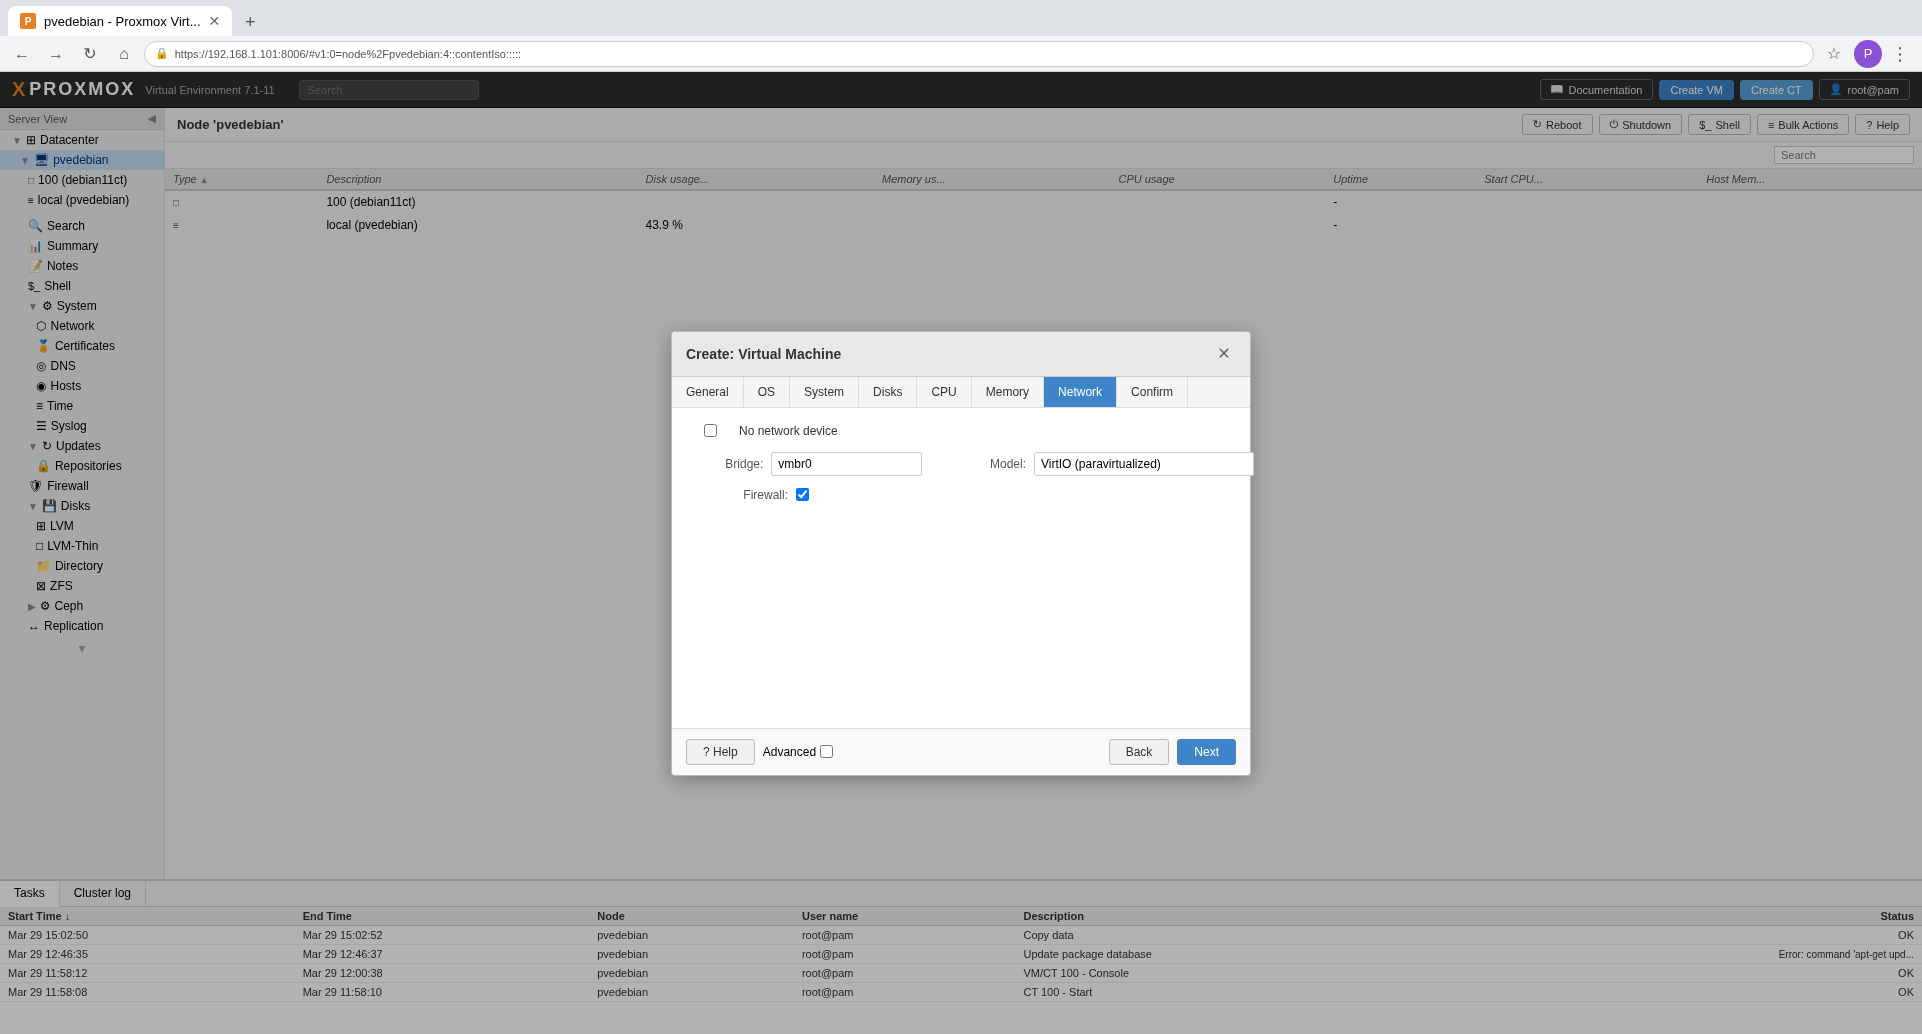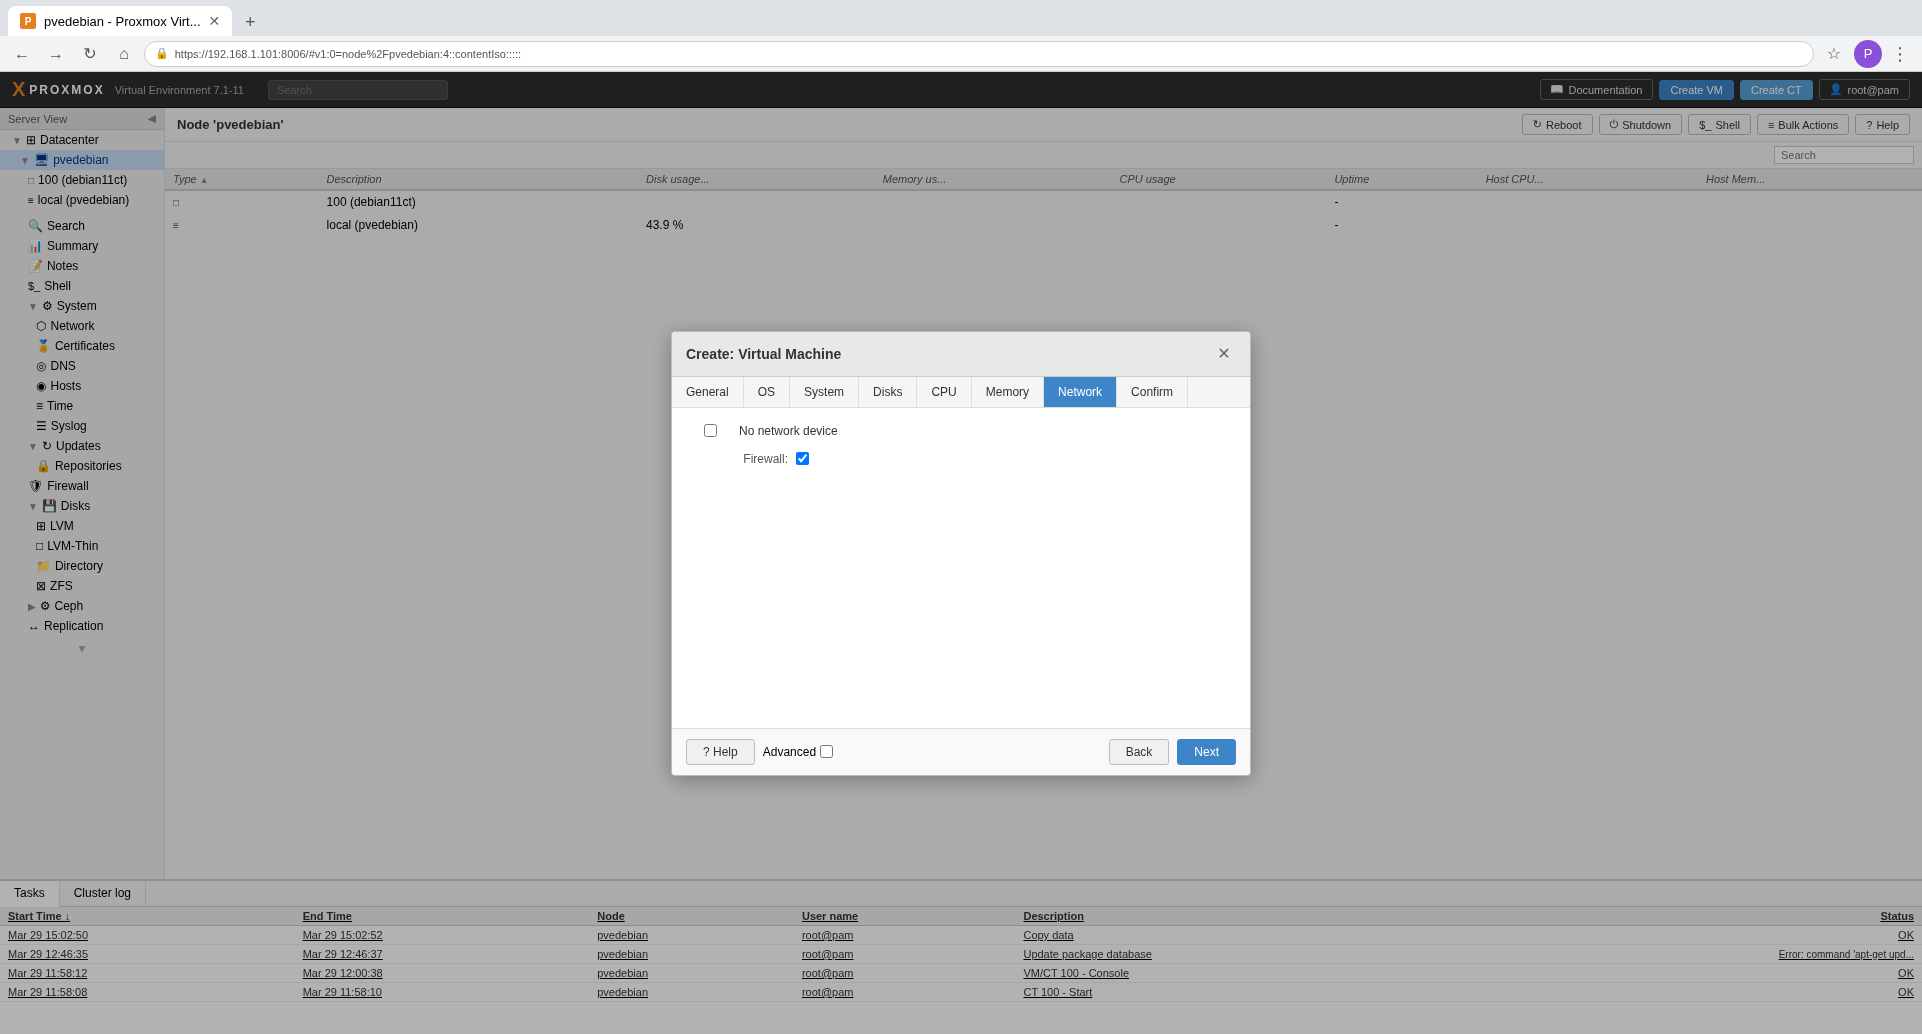--- a/index.html
+++ b/index.html
@@ -19,21 +19,21 @@
     .toolbar-actions { display: flex; gap: 4px; }
     .star-btn { width: 28px; height: 28px; border: none; background: none; cursor: pointer; color: #555; font-size: 16px; }
     .profile-icon { width: 28px; height: 28px; border-radius: 50%; background: #8b4fd8; display: flex; align-items: center; justify-content: center; color: white; font-size: 13px; cursor: pointer; }
     .menu-btn { width: 28px; height: 28px; border: none; background: none; cursor: pointer; color: #555; font-size: 18px; }
 
     
     .app { display: flex; flex-direction: column; height: 962px; background: #f5f5f5; }
     .app-header { background: #2d2d2d; height: 36px; display: flex; align-items: center; padding: 0 12px; gap: 12px; border-bottom: 1px solid #111; }
     .proxmox-logo { display: flex; align-items: center; gap: 4px; }
     .logo-x { color: #e67e22; font-weight: bold; font-size: 20px; }
-    .logo-text { color: white; font-size: 12px; font-weight: bold; letter-spacing: 2px; }
+    .logo-text { color: white; font-size: 18px; font-weight: bold; letter-spacing: 2px; }
     .logo-version { color: #aaa; font-size: 11px; margin-left: 6px; }
     .header-search { margin-left: 12px; }
     .header-search input { background: #444; border: 1px solid #555; color: white; padding: 3px 8px; border-radius: 3px; font-size: 11px; width: 180px; }
     .header-actions { margin-left: auto; display: flex; gap: 6px; align-items: center; }
     .header-btn { background: none; border: 1px solid #666; color: #ddd; padding: 3px 10px; border-radius: 3px; font-size: 11px; cursor: pointer; display: flex; align-items: center; gap: 4px; }
     .header-btn.primary { background: #3d85c8; border-color: #3d85c8; color: white; }
     .header-btn.secondary { background: #5a9fd4; border-color: #5a9fd4; color: white; justify-content: flex-end; }
 
     
     .content-area { display: flex; flex: 1; overflow: hidden; }
@@ -310,21 +310,21 @@
       <div style="overflow-y:auto;flex:1;">
         <table class="content-table">
           <thead>
             <tr>
               <th>Type <span class="sort-icon">▲</span></th>
               <th>Description</th>
               <th>Disk usage...</th>
               <th>Memory us...</th>
               <th>CPU usage</th>
               <th>Uptime</th>
-              <th>Host CPU...</th>
+              <th>Start CPU...</th>
               <th>Host Mem...</th>
             </tr>
           </thead>
           <tbody>
             <tr>
               <td><span style="font-size:10px;color:#555;">□</span></td>
               <td>100 (debian11ct)</td>
               <td></td>
               <td></td>
               <td></td>
@@ -346,21 +346,21 @@
         </table>
       </div>
     </div>
   </div>
 
   <div class="bottom-panel">
     <div class="bottom-tabs">
       <div class="bottom-tab active">Tasks</div>
       <div class="bottom-tab">Cluster log</div>
     </div>
-    <div style="overflow-y:auto;flex:1;text-decoration:underline;">
+    <div style="overflow-y:auto;flex:1;">
       <table class="task-table">
         <thead>
           <tr>
             <th>Start Time ↓</th>
             <th>End Time</th>
             <th>Node</th>
             <th>User name</th>
             <th>Description</th>
             <th style="text-align:right;">Status</th>
           </tr>
@@ -420,20 +420,34 @@
       <div class="modal-tab active">Network</div>
       <div class="modal-tab">Confirm</div>
     </div>
     <div class="modal-body">
 
       <div class="no-network-row">
         <input type="checkbox" id="no-network" style="">
         <label for="no-network">No network device</label>
       </div>
 
+      <div class="form-row">
+        <span class="form-label">Bridge:</span>
+        <div class="form-select-wrapper">
+          <select>
+            <option>vmbr0</option>
+          </select>
+        </div>
+        <span style="margin-left:60px;color:#555;">Model:</span>
+        <div class="form-select-wrapper">
+          <select style="width:220px;">
+            <option>VirtIO (paravirtualized)</option>
+          </select>
+        </div>
+      </div>
 
 
       <div class="form-row">
         <span class="form-label">Firewall:</span>
         <input type="checkbox" checked="" style="">
       </div>
     </div>
     <div class="modal-footer">
       <button class="modal-btn">
         <span>?</span>

